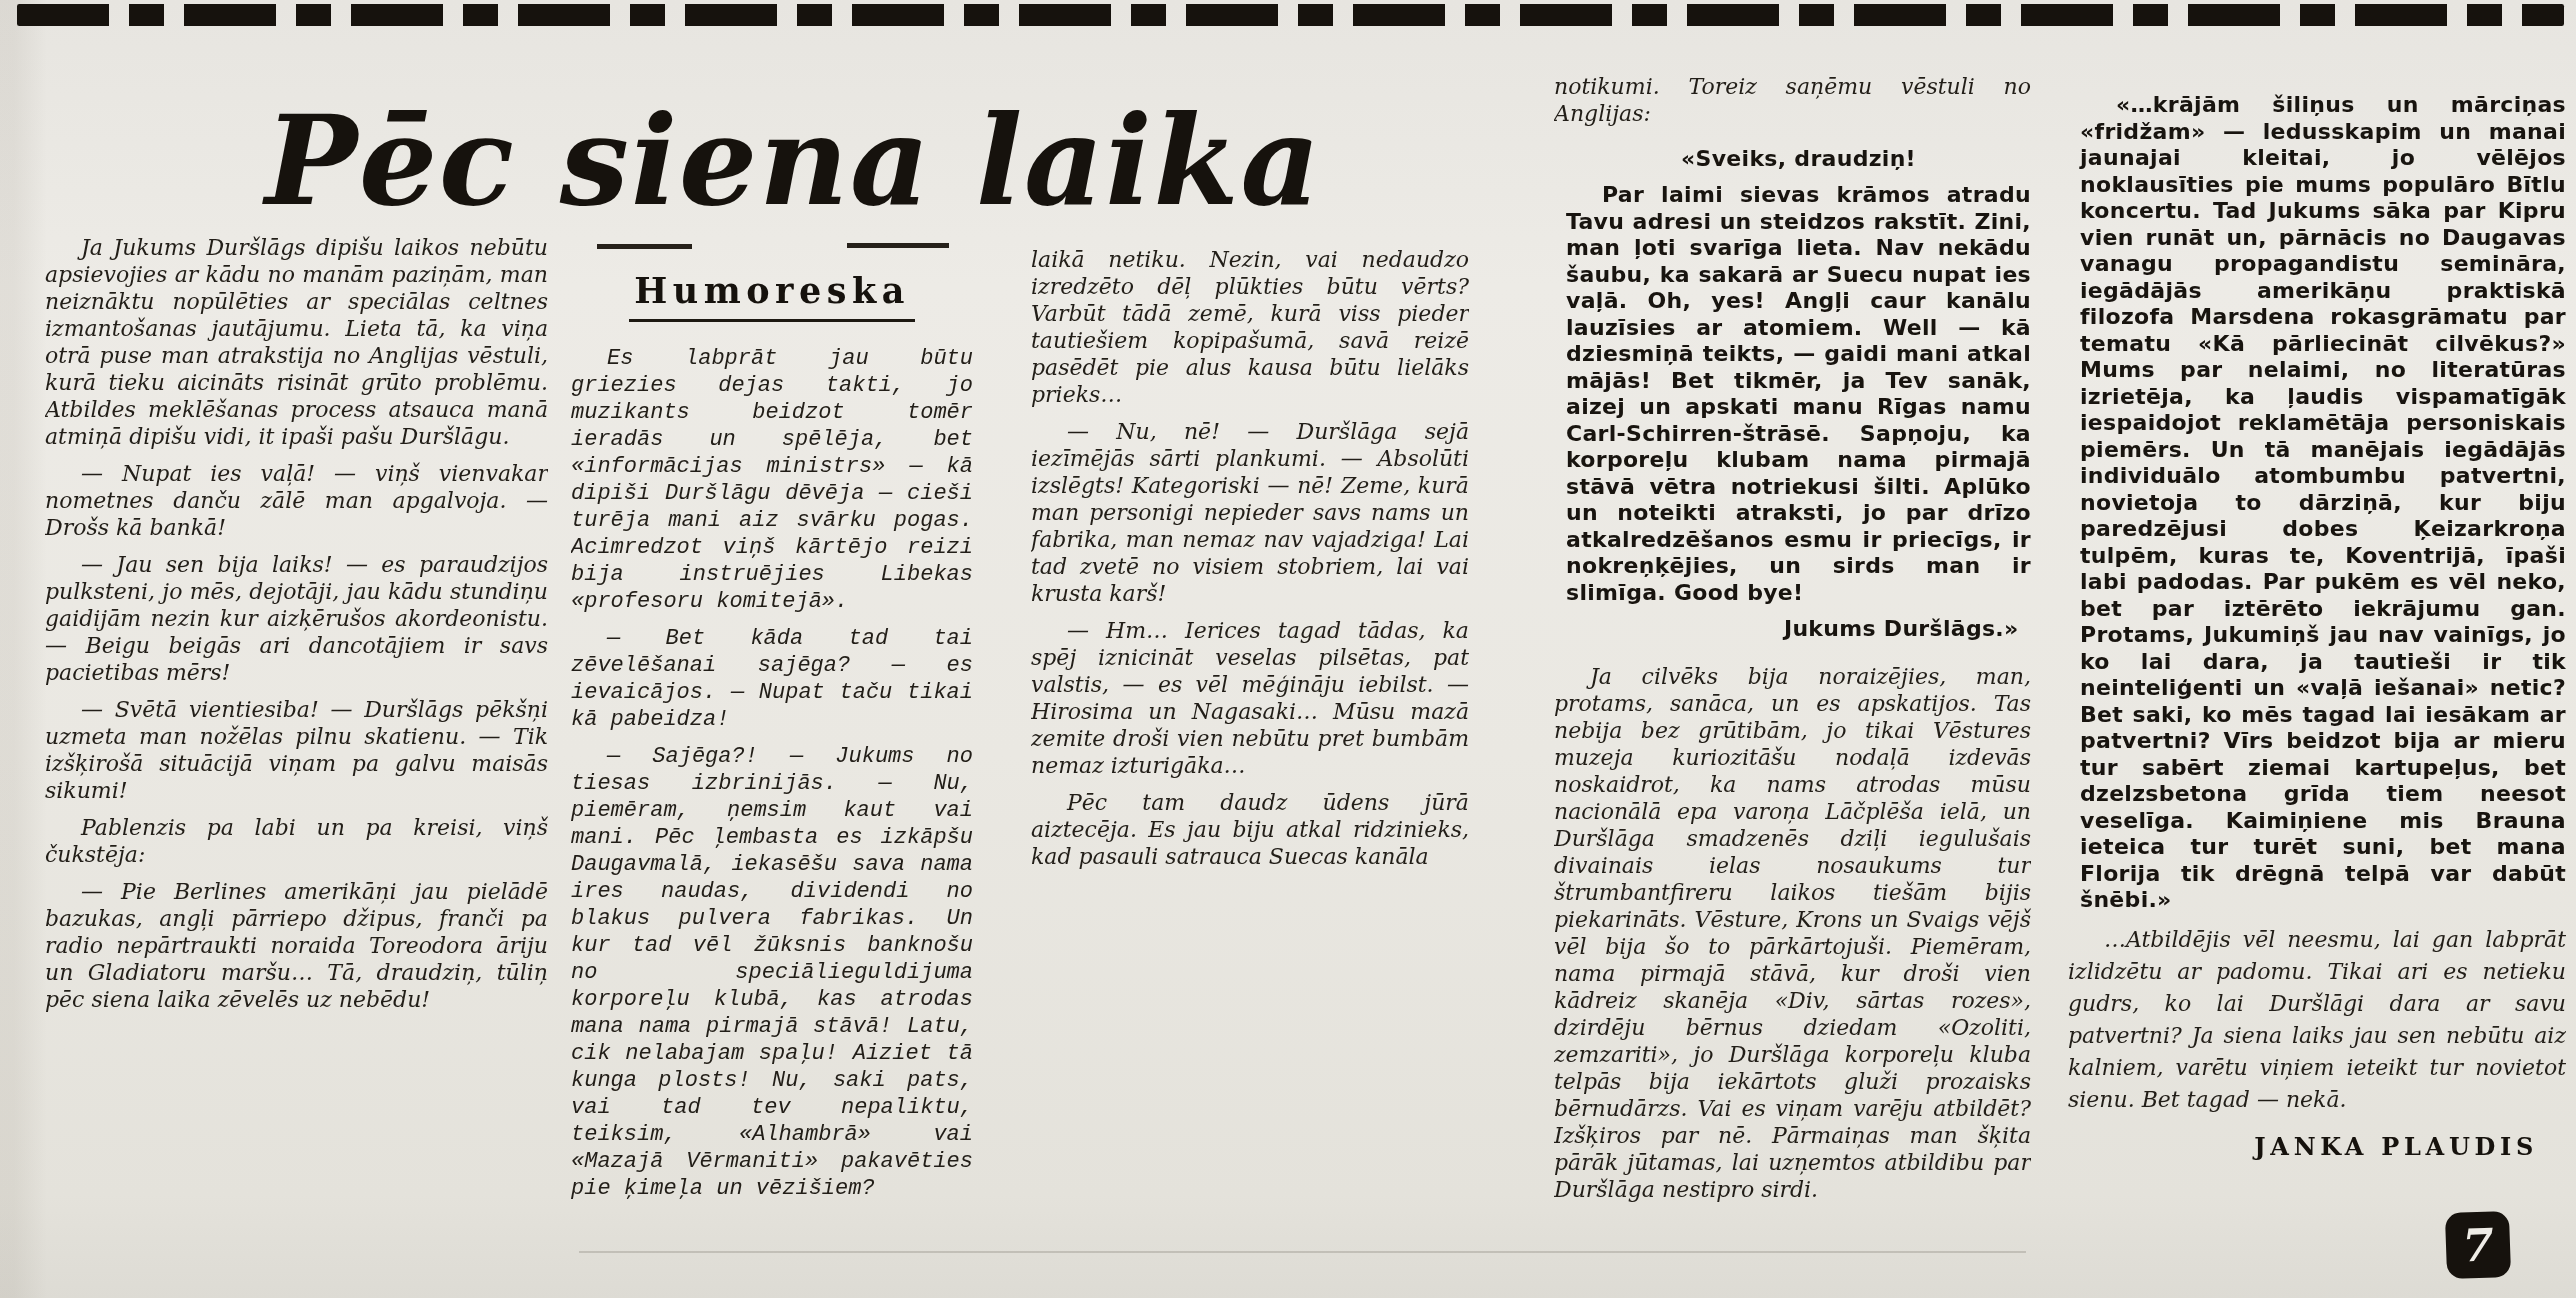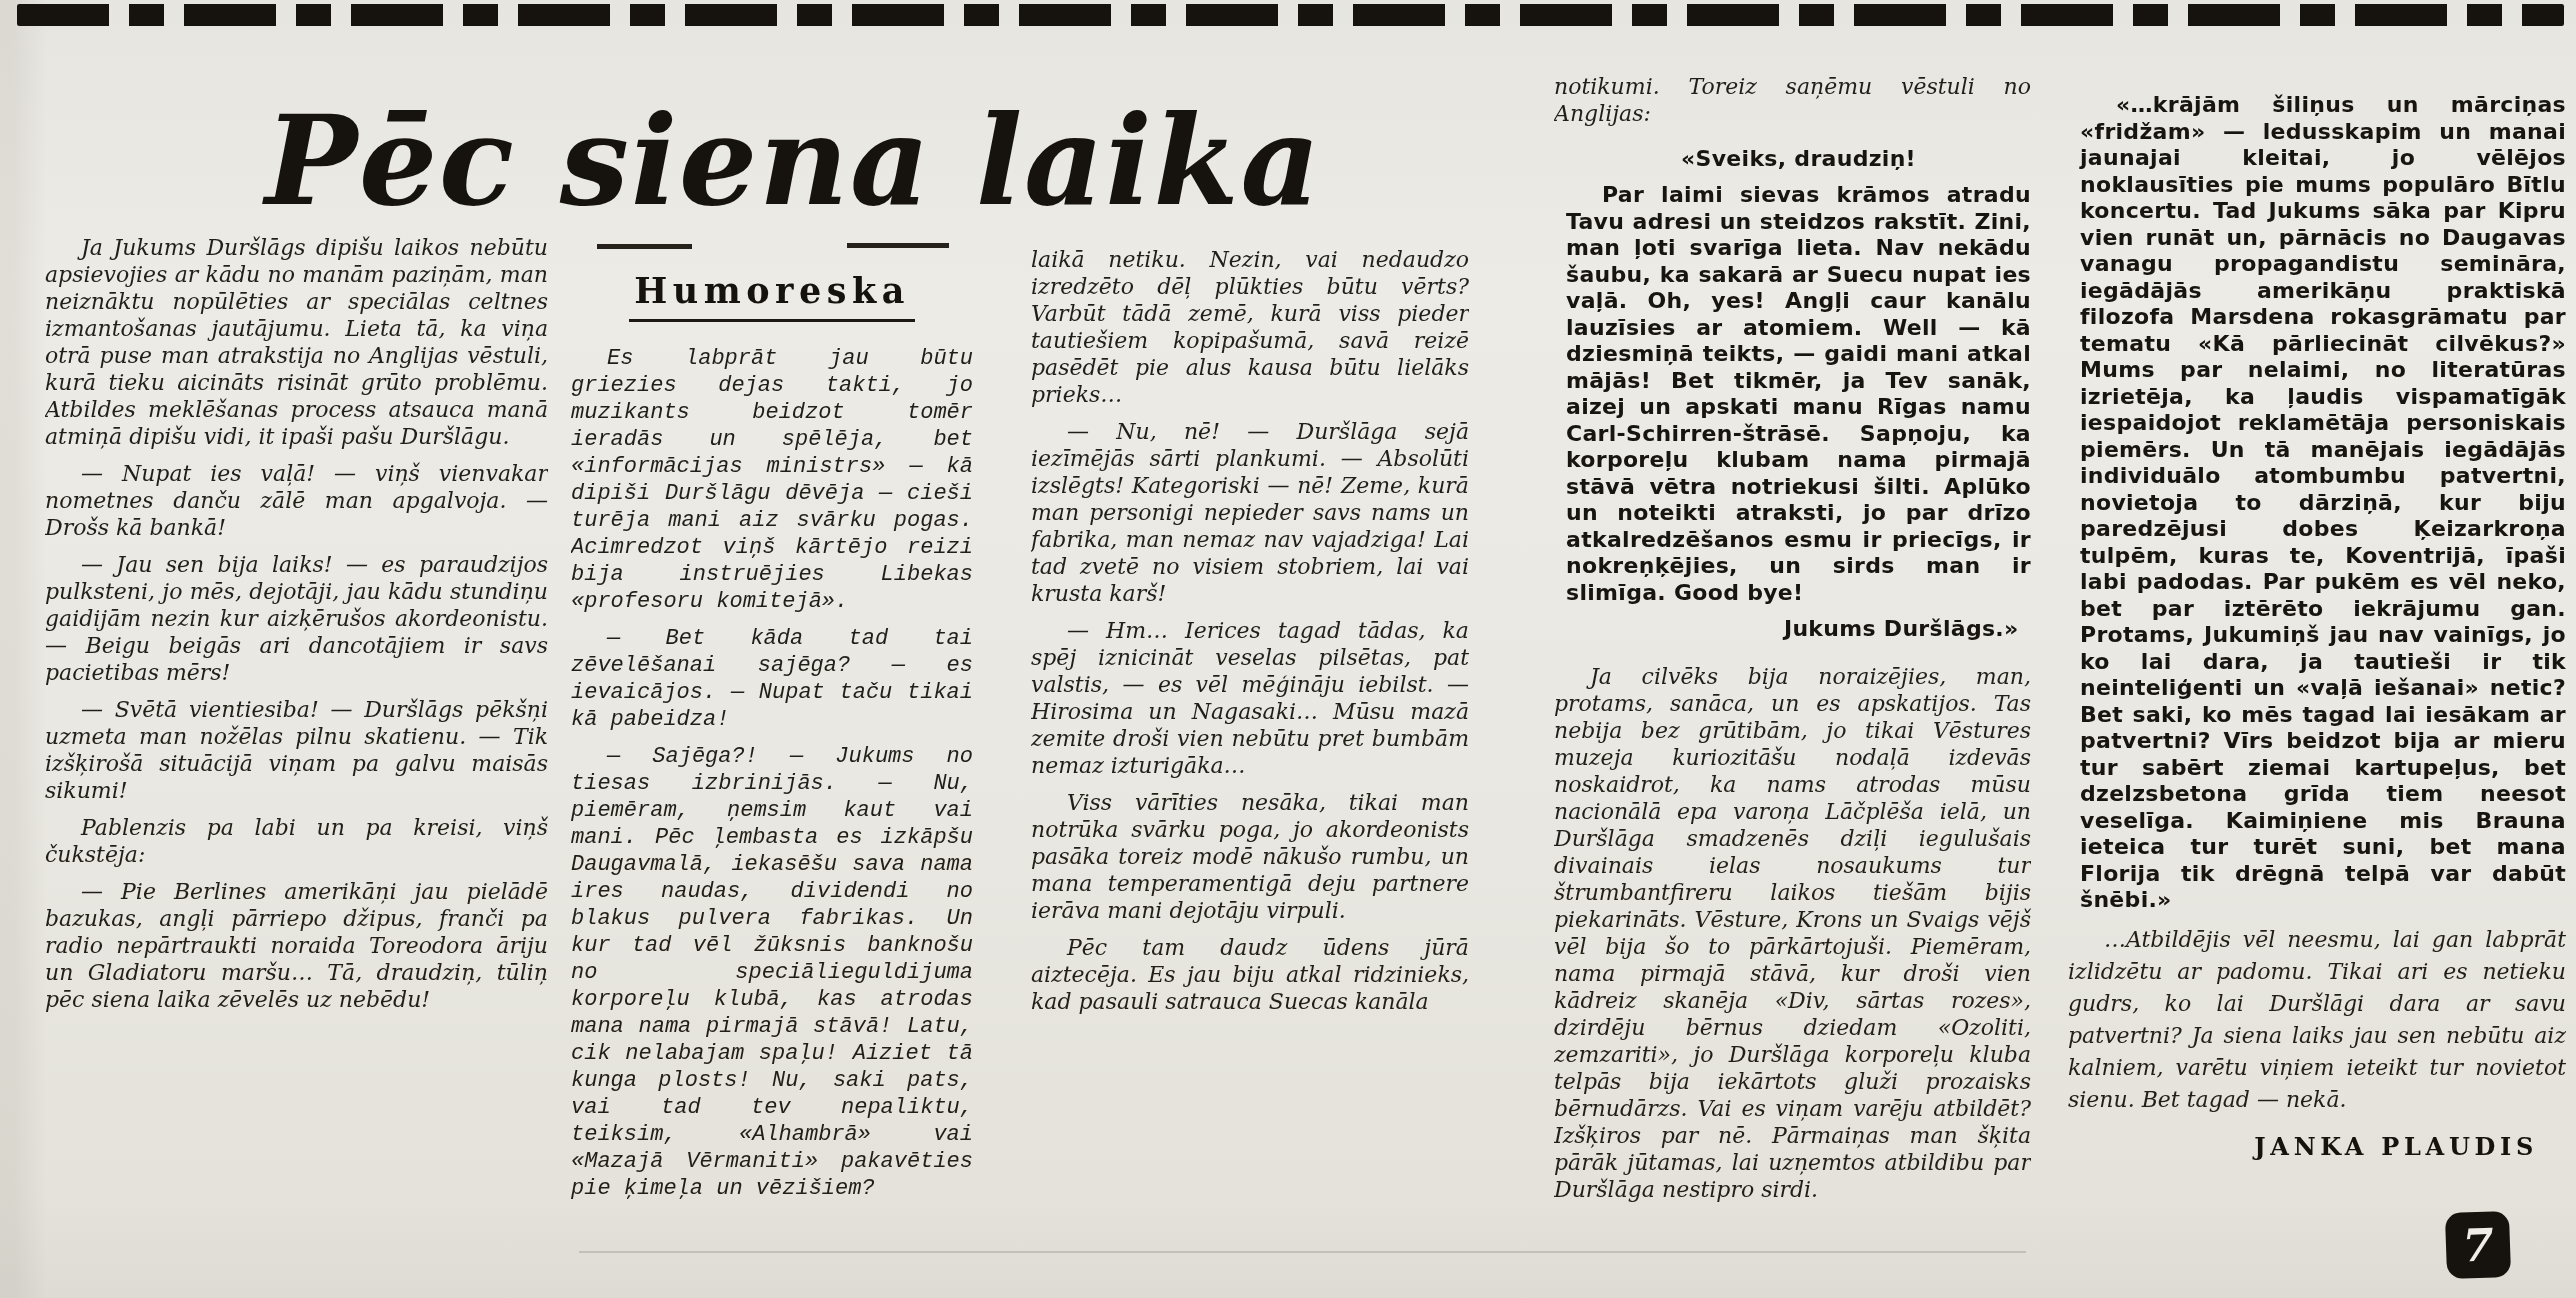--- a/index.html
+++ b/index.html
@@ -111,21 +111,20 @@
     </div>
   <div class="col col-2">
       <p class="blk s-italic ind">Es labprāt jau būtu griezies dejas takti, jo muzikants beidzot tomēr ieradās un spēlēja, bet «informācijas ministrs» — kā dipiši Duršlāgu dēvēja — cieši turēja mani aiz svārku pogas. Acimredzot viņš kārtējo reizi bija instruējies Libekas «profesoru komitejā».</p>
       <p class="blk s-italic ind">— Bet kāda tad tai zēvelēšanai sajēga? — es ievaicājos. — Nupat taču tikai kā pabeidza!</p>
       <p class="blk s-italic ind">— Sajēga?! — Jukums no tiesas izbrinijās. — Nu, piemēram, ņemsim kaut vai mani. Pēc ļembasta es izkāpšu Daugavmalā, iekasēšu sava nama ires naudas, dividendi no blakus pulvera fabrikas. Un kur tad vēl žūksnis banknošu no speciālieguldijuma korporeļu klubā, kas atrodas mana nama pirmajā stāvā! Latu, cik nelabajam spaļu! Aiziet tā kunga plosts! Nu, saki pats, vai tad tev nepaliktu, teiksim, «Alhambrā» vai «Mazajā Vērmaniti» pakavēties pie ķimeļa un vēzišiem?</p>
     </div>
   <div class="col col-3">
       <p class="blk s-italic">laikā netiku. Nezin, vai nedaudzo izredzēto dēļ plūkties būtu vērts? Varbūt tādā zemē, kurā viss pieder tautiešiem kopipašumā, savā reizē pasēdēt pie alus kausa būtu lielāks prieks…</p>
       <p class="blk s-italic ind">— Nu, nē! — Duršlāga sejā iezīmējās sārti plankumi. — Absolūti izslēgts! Kategoriski — nē! Zeme, kurā man personigi nepieder savs nams un fabrika, man nemaz nav vajadziga! Lai tad zvetē no visiem stobriem, lai vai krusta karš!</p>
       <p class="blk s-italic ind">— Hm… Ierices tagad tādas, ka spēj iznicināt veselas pilsētas, pat valstis, — es vēl mēģināju iebilst. — Hirosima un Nagasaki… Mūsu mazā zemite droši vien nebūtu pret bumbām nemaz izturigāka…</p>
-      <p class="blk s-italic ind">Viss vārīties nesāka, tikai man notrūka svārku poga, jo akordeonists pasāka toreiz modē nākušo rumbu, un mana temperamentigā deju partnere ierāva mani dejotāju virpuli.</p>
       <p class="blk s-italic ind">Pēc tam daudz ūdens jūrā aiztecēja. Es jau biju atkal ridzinieks, kad pasauli satrauca Suecas kanāla</p>
     </div>
   <div class="col col-4">
       <p class="blk s-italic">notikumi. Toreiz saņēmu vēstuli no Anglijas:</p>
       <p class="blk s-letter-head">«Sveiks, draudziņ!</p>
       <p class="blk s-letter ind">Par laimi sievas krāmos atradu Tavu adresi un steidzos rakstīt. Zini, man ļoti svarīga lieta. Nav nekādu šaubu, ka sakarā ar Suecu nupat ies vaļā. Oh, yes! Angļi caur kanālu lauzīsies ar atomiem. Well — kā dziesmiņā teikts, — gaidi mani atkal mājās! Bet tikmēr, ja Tev sanāk, aizej un apskati manu Rīgas namu Carl-Schirren-štrāsē. Sapņoju, ka korporeļu klubam nama pirmajā stāvā vētra notriekusi šilti. Aplūko un noteikti atraksti, jo par drīzo atkalredzēšanos esmu ir priecīgs, ir nokreņķējies, un sirds man ir slimīga. Good bye!</p>
       <p class="blk s-letter-sign">Jukums Duršlāgs.»</p>
       <p class="blk s-italic ind">Ja cilvēks bija noraizējies, man, protams, sanāca, un es apskatijos. Tas nebija bez grūtibām, jo tikai Vēstures muzeja kuriozitāšu nodaļā izdevās noskaidrot, ka nams atrodas mūsu nacionālā epa varoņa Lāčplēša ielā, un Duršlāga smadzenēs dziļi iegulušais divainais ielas nosaukums tur štrumbantfireru laikos tiešām bijis piekarināts. Vēsture, Krons un Svaigs vējš vēl bija šo to pārkārtojuši. Piemēram, nama pirmajā stāvā, kur droši vien kādreiz skanēja «Div, sārtas rozes», dzirdēju bērnus dziedam «Ozoliti, zemzariti», jo Duršlāga korporeļu kluba telpās bija iekārtots gluži prozaisks bērnudārzs. Vai es viņam varēju atbildēt? Izšķiros par nē. Pārmaiņas man šķita pārāk jūtamas, lai uzņemtos atbildibu par Duršlāga nestipro sirdi.</p>
     </div>
   <div class="col col-5">

